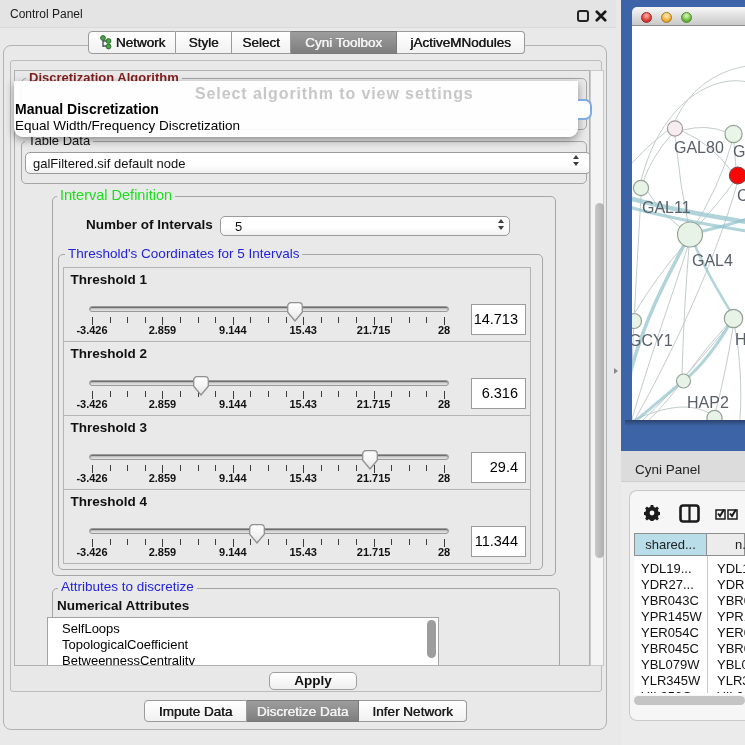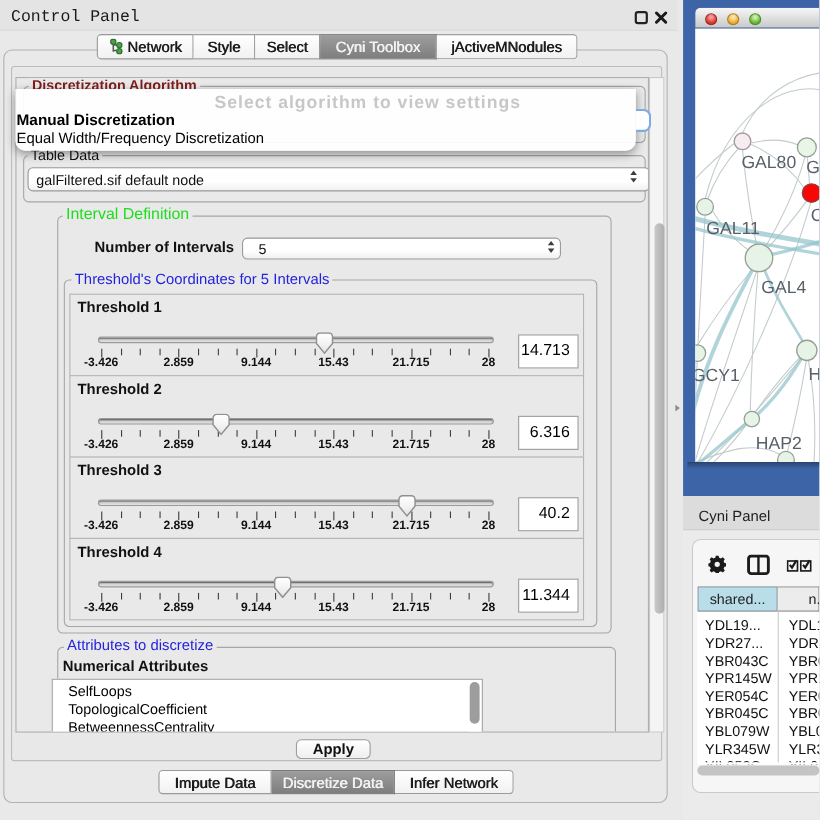--- a/index.html
+++ b/index.html
@@ -23,21 +23,21 @@
 .vbox { position:absolute; left:407.5px; top:36px; width:55px; height:31px; background:#fff; border:1px solid #9b9b9b; font-size:14.5px; color:#000; text-align:right; line-height:29px; padding-right:7px; }
 .tick { position:absolute; top:49px; width:1px; height:6px; background:#3c3c3c; }
 .tlab { position:absolute; top:56px; font-size:11px; font-weight:bold; color:#111; transform:translateX(-50%); }
 .thumb { position:absolute; top:33.5px; width:17px; height:20px; transform:translateX(-50%); }
 .item { font-size:13px; color:#000; padding-left:14px; height:16px; line-height:16px; }
 </style>
 </head>
 <body>
 
 <div class="abs" style="left:0;top:0;width:616px;height:28px;background:#e4e4e4;border-bottom:1px solid #dadada;"></div>
-<div class="abs" style="left:10px;top:7px;font-size:15px;color:#1a1a1a;font-family:Liberation Mono, monospace;">Control Panel</div>
+<div class="abs" style="left:10px;top:7px;font-size:12px;color:#1a1a1a;">Control Panel</div>
 <div class="abs" style="left:577px;top:10px;width:12px;height:12px;border:2px solid #222;border-radius:3px;"></div>
 <svg class="abs" style="left:595px;top:10px;" width="12" height="12" viewBox="0 0 12 12">
     <path d="M1.8 1.8 L10.2 10.2 M10.2 1.8 L1.8 10.2" stroke="#1a1a1a" stroke-width="2.7" stroke-linecap="round"></path>
   </svg>
 
 <div class="seg" style="left:88px;top:31px;">
   <div style="width:88px;"><svg width="13" height="15" viewBox="0 0 13 15" style="margin-right:4px;">
         <path d="M4 3 v9 M4 6 h5 M4 11 h5" stroke="#555" stroke-width="1.4" fill="none"></path>
         <circle cx="4" cy="3" r="2.4" fill="#4aa34a" stroke="#2c6e2c"></circle>
         <circle cx="9.5" cy="6" r="2.4" fill="#4aa34a" stroke="#2c6e2c"></circle>
@@ -157,21 +157,21 @@
             <stop offset="0" stop-color="#ffffff"></stop>
             <stop offset="0.5" stop-color="#f4f4f4"></stop>
             <stop offset="1" stop-color="#e3e3e3"></stop>
           </linearGradient>
         </defs>
         <path d="M4.5 0.7 h8 a3.3 3.3 0 0 1 3.3 3.3 v6.2 L8.5 19 L1.2 10.2 v-6.2 a3.3 3.3 0 0 1 3.3 -3.3 z" fill="url(#tg2)" stroke="#8f8f8f" stroke-width="1.3"></path>
       </svg>
     </div>
   <div class="tblock" style="top:344px;" id="tb3">
       <div class="ttitle">Threshold 3</div>
-      <div class="vbox">40.2</div>
+      <div class="vbox">29.4</div>
     <div class="track"></div>
     <div class="tick" style="left:28.5px;height:8px;"></div>
     <div class="tick" style="left:46.1px;height:6px;"></div>
     <div class="tick" style="left:63.7px;height:6px;"></div>
     <div class="tick" style="left:81.3px;height:6px;"></div>
     <div class="tick" style="left:98.9px;height:8px;"></div>
     <div class="tick" style="left:116.5px;height:6px;"></div>
     <div class="tick" style="left:134.1px;height:6px;"></div>
     <div class="tick" style="left:151.7px;height:6px;"></div>
     <div class="tick" style="left:169.3px;height:8px;"></div>
@@ -255,21 +255,21 @@
     <div class="item">TopologicalCoefficient</div>
     <div class="item">BetweennessCentrality</div>
     <div class="abs" style="right:1px;top:1px;width:11px;height:58px;background:#fff;"></div>
     <div class="abs" style="right:2px;top:2px;width:9px;height:38px;background:#9d9d9d;border-radius:5px;"></div>
   </div>
 </div>
 
 <div class="abs" style="left:590px;top:70px;width:14px;height:596px;background:#f4f4f4;border:1px solid #c9c9c9;"></div>
 <div class="abs" style="left:594.5px;top:203px;width:9px;height:355px;background:linear-gradient(90deg,#c9c9c9,#aeaeae);border-radius:5px;"></div>
 
-<div class="abs" style="left:269px;top:672px;width:68px;height:18px;background:linear-gradient(#ffffff,#efefef);border:1px solid #9f9f9f;border-radius:5px;font-size:13.5px;font-weight:bold;color:#111;text-align:center;line-height:16px;">Apply</div>
+<div class="abs" style="left:269px;top:672px;width:88px;height:18px;background:linear-gradient(#ffffff,#efefef);border:1px solid #9f9f9f;border-radius:5px;font-size:13.5px;font-weight:bold;color:#111;text-align:center;line-height:16px;">Apply</div>
 
 <div class="seg" style="left:144px;top:700px;height:22px;">
   <div style="width:103px;">Impute Data</div>
   <div class="sel" style="width:112px;">Discretize Data</div>
   <div style="width:108px;">Infer Network</div>
 </div>
 
 <div class="abs" style="left:621px;top:0;width:124px;height:451px;background:#3c64a6;"></div>
 
 <div class="abs" style="left:632px;top:7px;width:113px;height:19px;background:linear-gradient(#f7f7f7,#c9c9c9);border-bottom:1px solid #8e8e8e;border-top-left-radius:5px;"></div>

